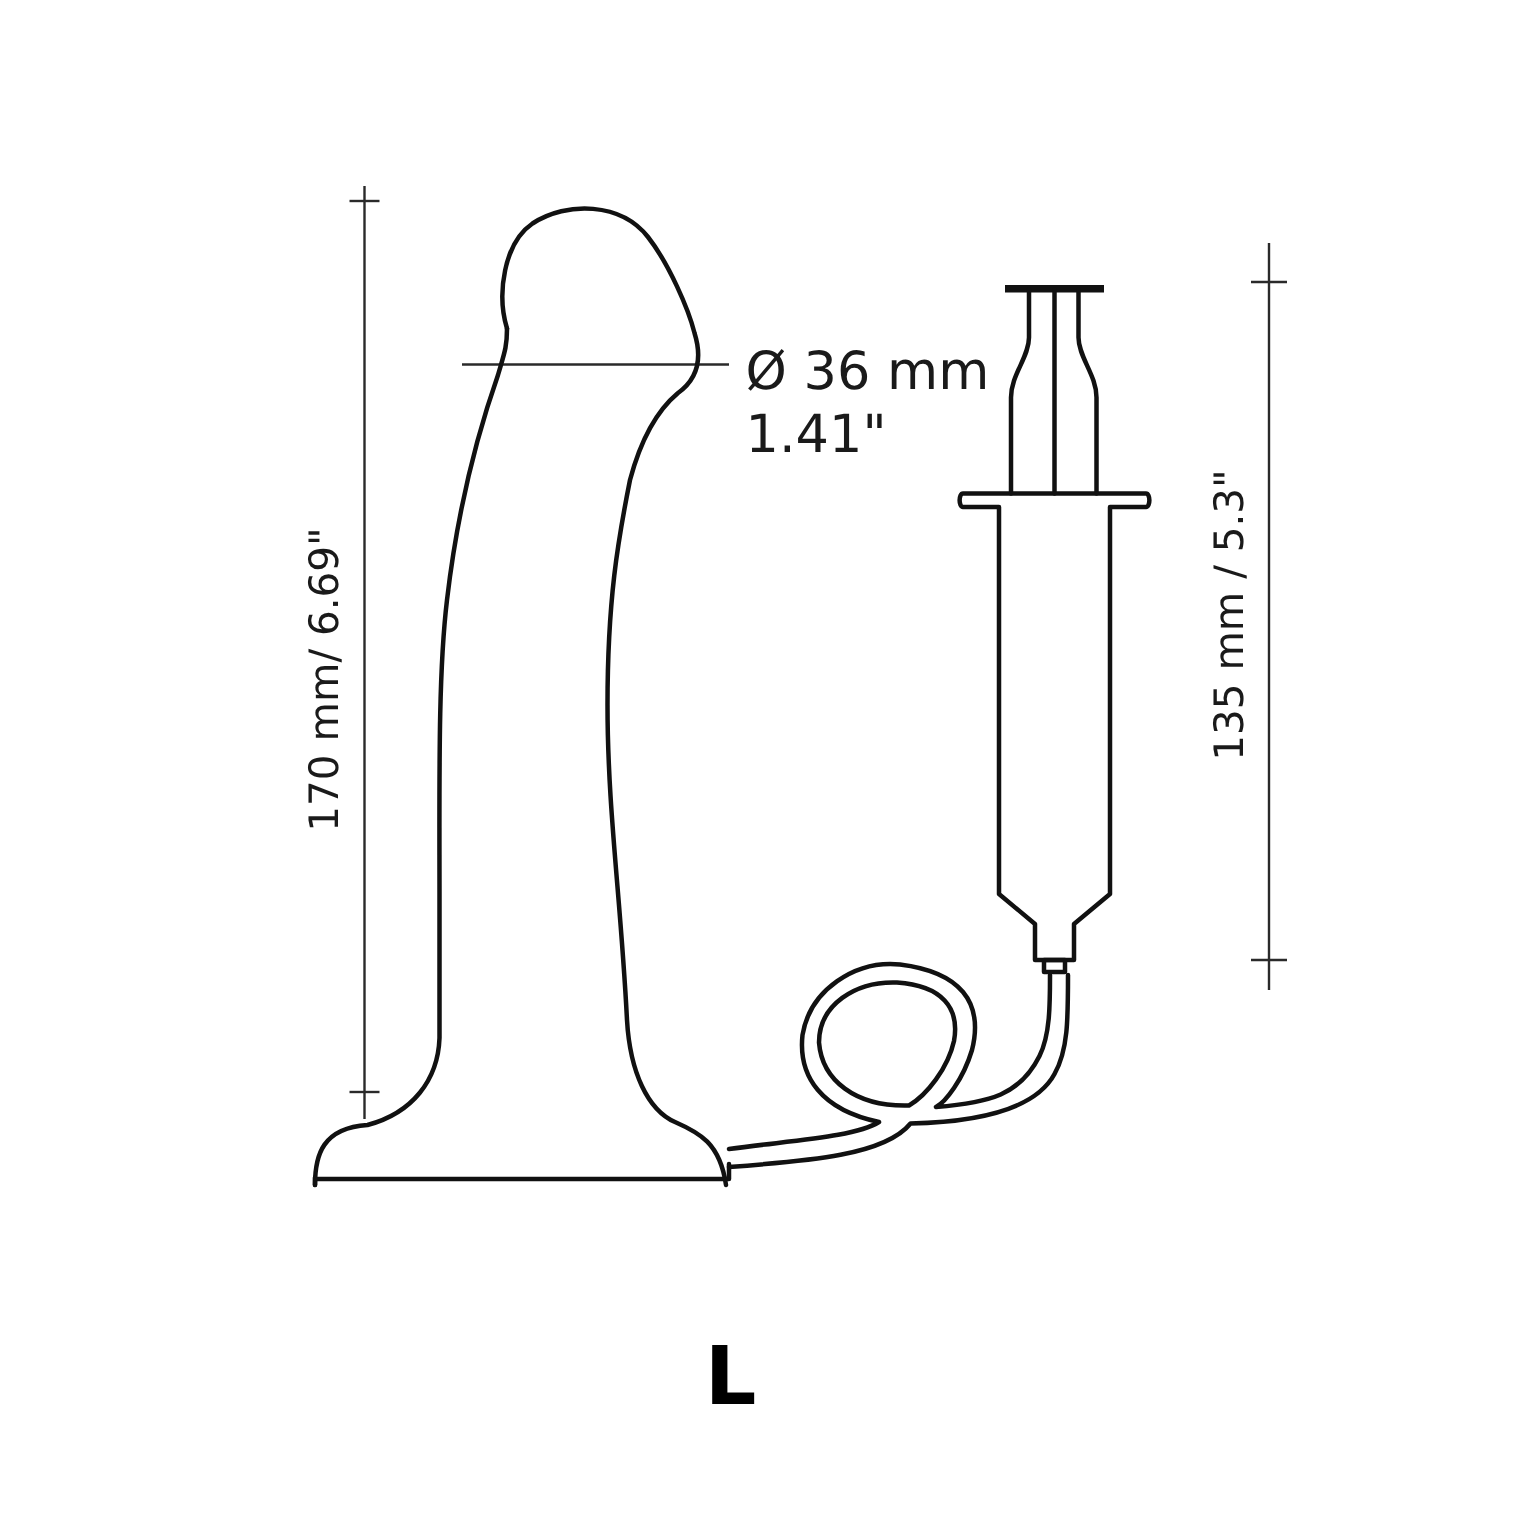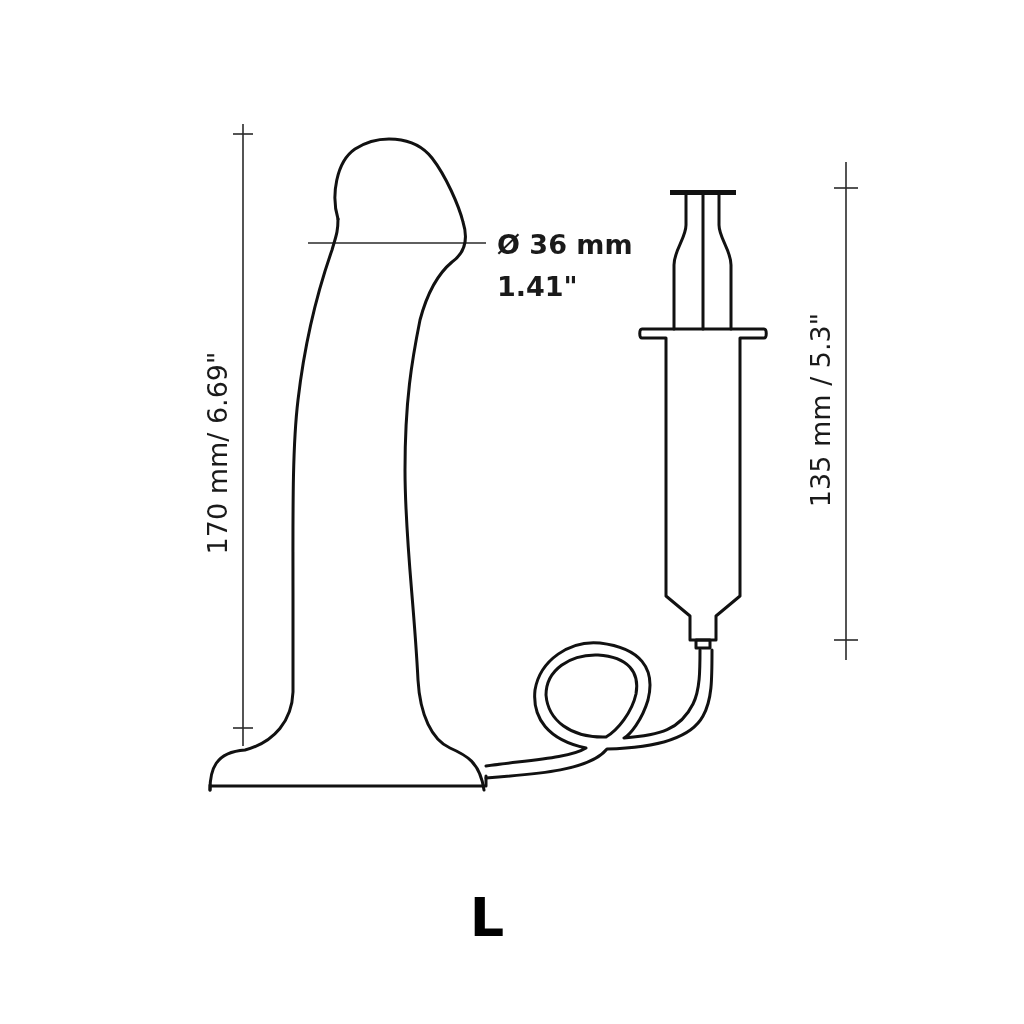--- a/index.html
+++ b/index.html
@@ -30,24 +30,23 @@
     }
     .dim {
       fill: none;
       stroke: #2a2a2a;
       stroke-width: 1.6;
     }
     .label {
       position: absolute;
       color: #1a1a1a;
       font-family: "DejaVu Sans", sans-serif;
-      font-size: 27px;
+      font-size: 35px;
       white-space: nowrap;
       line-height: 1;
-      font-weight: bold;
     }
     .vlabel {
       position: absolute;
       color: #1a1a1a;
       font-family: "DejaVu Sans", sans-serif;
       font-size: 27px;
       white-space: nowrap;
       line-height: 1;
       transform-origin: center center;
       transform: translate(-50%, -50%) rotate(-90deg);

